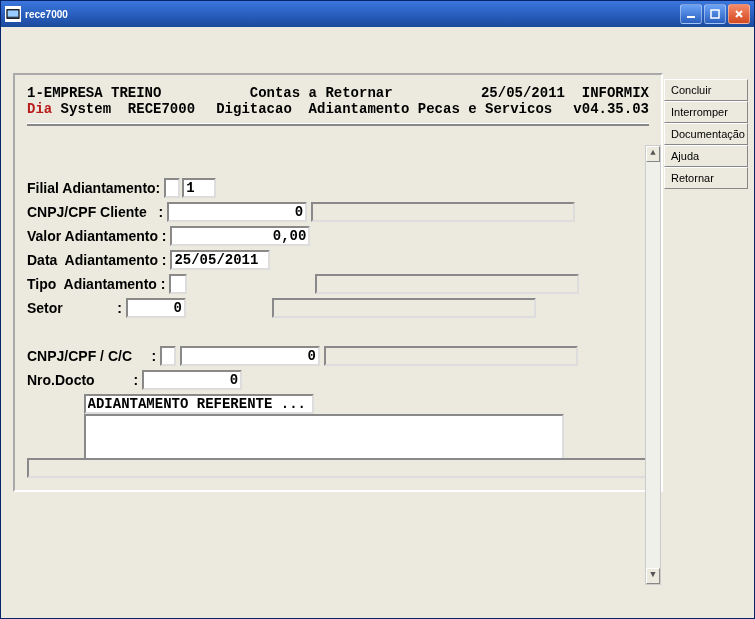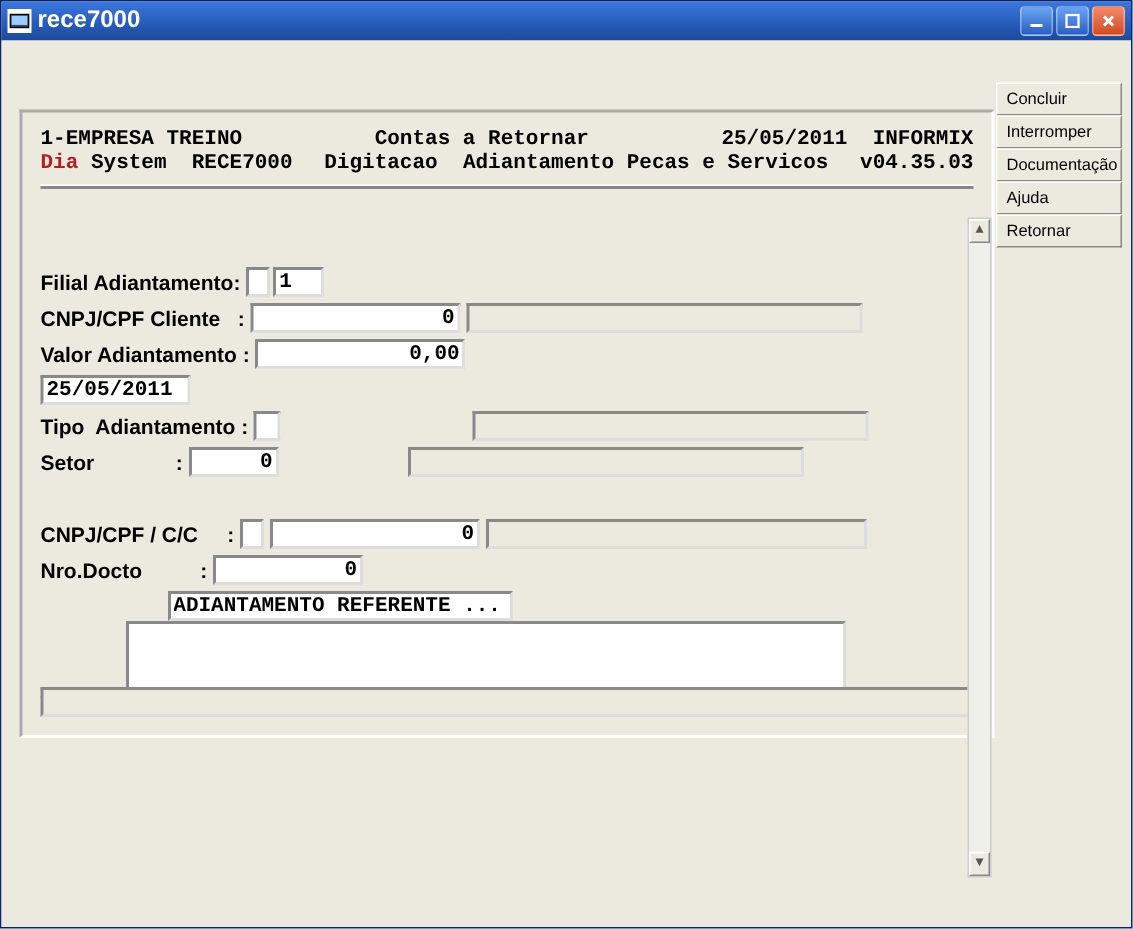--- a/index.html
+++ b/index.html
@@ -20,21 +20,21 @@
     border: 1px solid #0a246a;
   }
   .titlebar {
     height: 26px;
     background: linear-gradient(to bottom, #3b77dd 0%, #2a5fbf 50%, #1b4a9c 100%);
     display: flex;
     align-items: center;
     padding: 0 4px;
     color: white;
     font-family: Tahoma, sans-serif;
-    font-size: 16px;
+    font-size: 10px;
     font-weight: bold;
   }
   .titlebar .app-icon {
     width: 16px;
     height: 16px;
     margin-right: 4px;
     background: #fff;
     display: inline-flex;
     align-items: center;
     justify-content: center;
@@ -63,21 +63,21 @@
   }
   .client {
     position: relative;
     height: calc(100% - 26px);
     background: #eceade;
     padding: 8px;
   }
   .side-buttons {
     position: absolute;
     right: 6px;
-    top: 28px;
+    top: 52px;
     width: 84px;
     display: flex;
     flex-direction: column;
   }
   .side-buttons button {
     height: 22px;
     background: #eceade;
     border: 1px solid #888;
     border-top-color: #fff;
     border-left-color: #fff;
@@ -256,20 +256,21 @@
           <input class="inp right" style="width: 140px;" value="0">
           <input class="inp ro" style="width: 264px; margin-left: 4px;" value="">
         </div>
 
         <div class="frow">
           <label>Valor Adiantamento : </label>
           <input class="inp right" style="width: 140px;" value="0,00">
         </div>
 
         <div class="frow">
+          <label>Data  Adiantamento : </label>
           <input class="inp" style="width: 100px;" value="25/05/2011">
         </div>
 
         <div class="frow">
           <label>Tipo  Adiantamento : </label>
           <input class="inp" style="width: 18px;" value="">
           <input class="inp ro" style="width: 264px; margin-left: 128px;" value="">
         </div>
 
         <div class="frow">
@@ -289,21 +290,21 @@
         </div>
 
         <div class="frow">
           <label>Nro.Docto          : </label>
           <input class="inp right" style="width: 100px;" value="0">
         </div>
 
         <div class="frow" style="align-items:flex-end;height:auto;margin-top:2px">
           <label>Texto :   </label>
           <div style="display:flex;flex-direction:column">
-            <input class="inp" style="width: 230px; margin-left: 28px;" value="ADIANTAMENTO REFERENTE ...">
+            <input class="inp" style="width: 230px;" value="ADIANTAMENTO REFERENTE ...">
             <textarea class="textbox" style=""></textarea>
           </div>
         </div>
 
       </div>
 
       <div class="statusbar"></div>
 
       <div class="vscroll">
         <div class="btn">▲</div>

